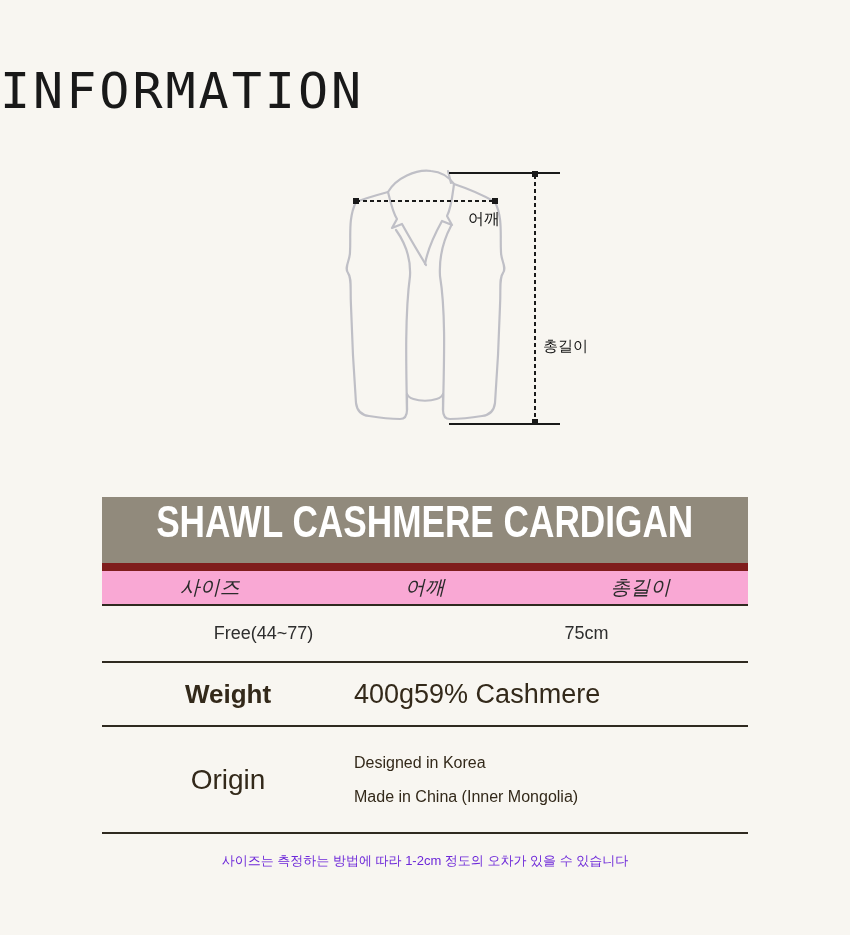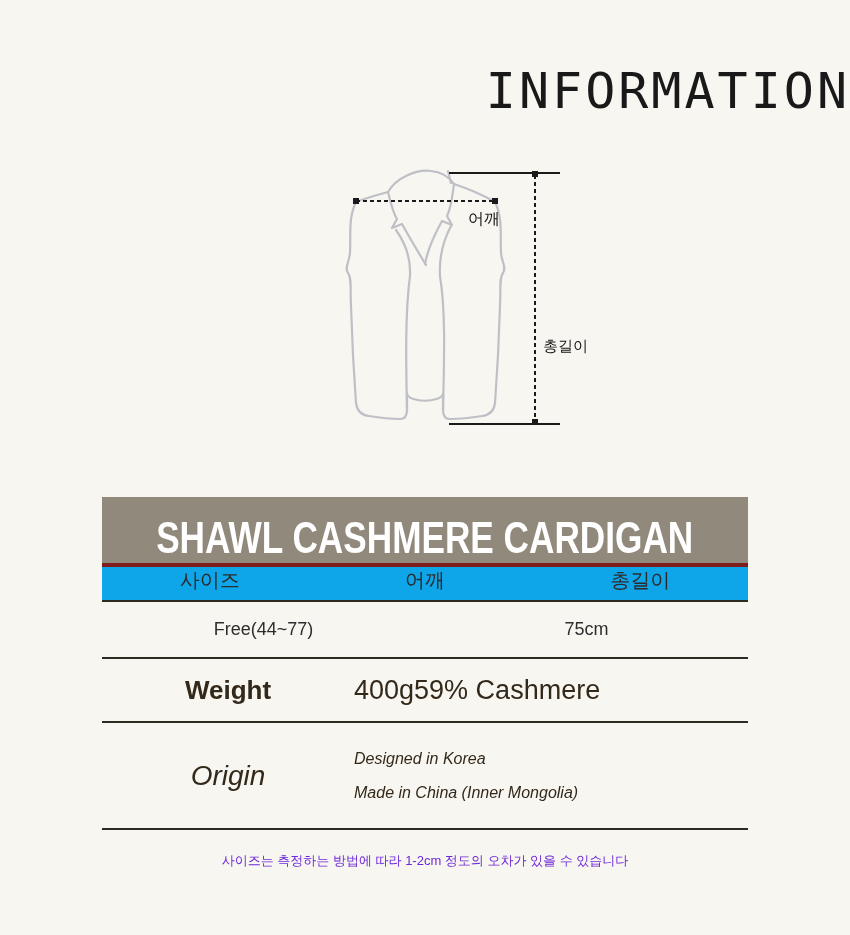--- a/index.html
+++ b/index.html
@@ -6,56 +6,56 @@
   .page {
     position:relative;
     width:850px; height:935px;
     background:#f8f6f1;
     font-family:"Liberation Sans", sans-serif;
     color:#332b1e;
     overflow:hidden;
   }
   .page-title {
     position:absolute; top:66px; left:0; width:100%;
-    margin:0; text-align:right;
+    margin:0; text-align:left;
     font-family:"DejaVu Sans Mono", monospace;
     font-weight:500;
     font-size:50px; line-height:1;
     letter-spacing:3px;
     color:#191919;
   }
   .diagram { position:absolute; left:330px; top:158px; width:280px; height:280px; }
   .diagram svg { display:block; }
 
   .spec-table { position:absolute; left:102px; top:497px; width:646px; }
   .title-bar {
     height:66px; background:#918a7c;
-    border-bottom:4px solid #7f1d1d;
-    display:flex; align-items:flex-end; justify-content:center;
+    border-bottom:8px solid #7f1d1d;
+    display:flex; align-items:flex-start; justify-content:center;
     color:#ffffff;
   }
   .title-bar span {
     font-size:44px; font-weight:bold; white-space:nowrap;
     transform:scaleX(0.8); transform-origin:center;
   }
   .col-head {
-    display:flex; height:33px; background:#0ea5e9;
-    border-bottom:2px solid #2f2a20; 
+    display:flex; height:33px; background:#f9a8d4;
+    border-bottom:2px solid #2f2a20; align-items:center;font-style:italic;
   }
   .col-head .cell { flex:1; text-align:center; font-size:20px; color:#2b2b2b; }
   .size-row {
     display:flex; height:55px; border-bottom:2px solid #2f2a20;
     align-items:center; background:#f8f6f1;
   }
   .size-row .cell { flex:1; text-align:center; font-size:18px; color:#2e2e2e; }
   .weight-row {
     display:flex; height:62px; border-bottom:2px solid #2f2a20; align-items:center;
   }
   .origin-row {
-    display:flex; height:105px; border-bottom:2px solid #2f2a20; align-items:center;font-style:italic;
+    display:flex; height:105px; border-bottom:2px solid #2f2a20; align-items:center;
   }
   .row-label { width:252px; text-align:center; color:#33291a; }
   .weight-row .row-label { font-size:26px; font-weight:bold; }
   .origin-row .row-label { font-size:28px; font-weight:normal; }
   .weight-values { font-size:27px; color:#33291a; }
   .weight-values .v1 { }
   .origin-lines { font-size:16px; line-height:34px; color:#33291a; }
   .footnote {
     position:absolute; top:852px; left:0; width:100%; margin:0;
     text-align:center; font-size:13px; color:#6d28d9;

